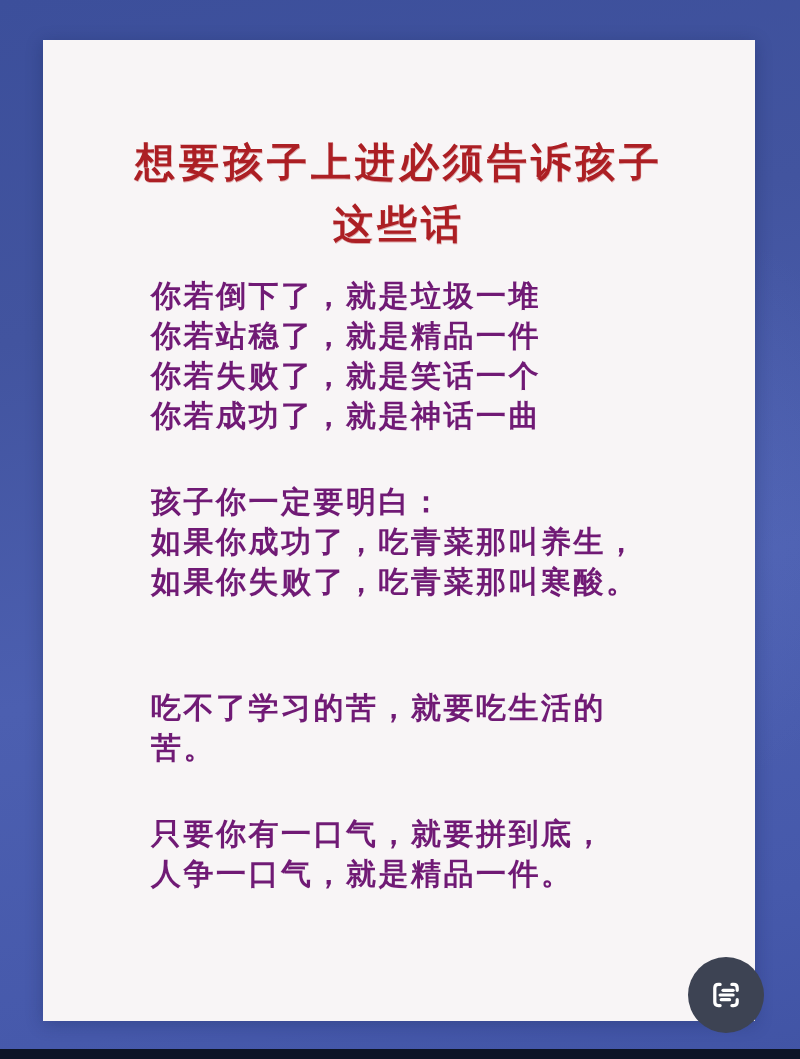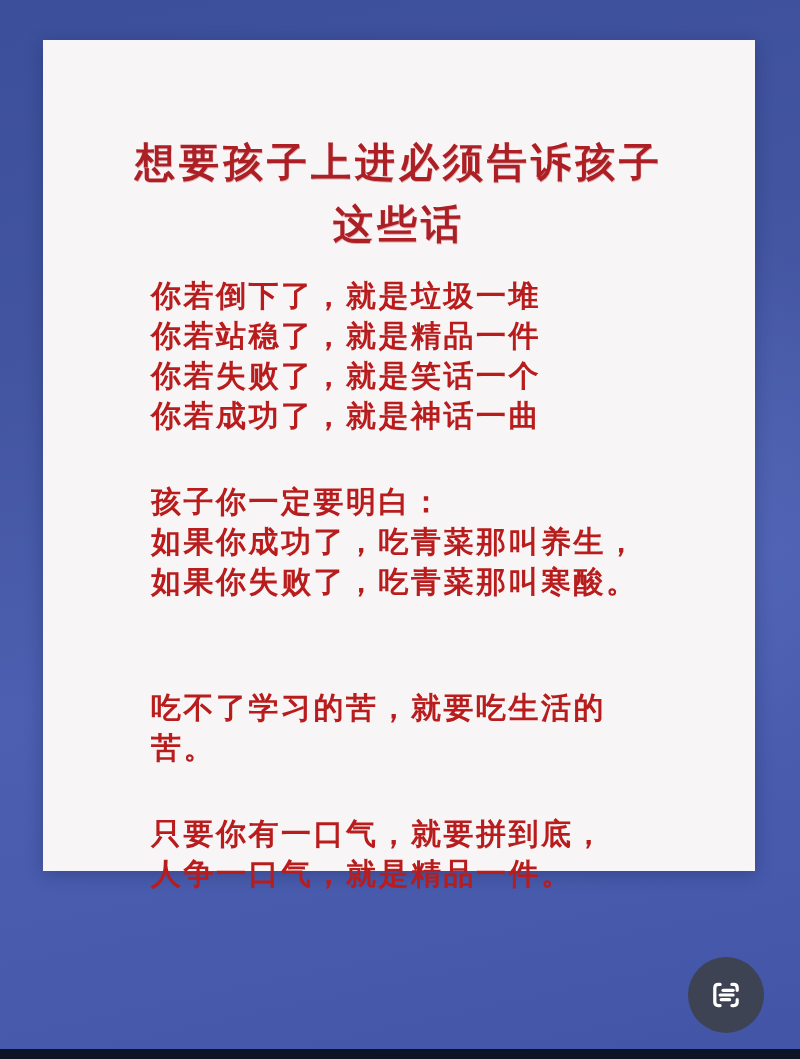--- a/index.html
+++ b/index.html
@@ -17,21 +17,21 @@
     overflow: hidden;
   }
   .bottom-strip {
     position: absolute; left: 0; right: 0; bottom: 0;
     height: 10px;
     background: #0d1426;
   }
   .card {
     position: absolute;
     left: 43px; top: 40px;
-    width: 712px; height: 831px;
+    width: 712px; height: 981px;
     background: #f8f5f6;
     box-shadow: 0 3px 16px rgba(15, 25, 65, 0.28);
   }
   .title {
     position: absolute;
     top: 92px; left: 0; right: 0;
     text-align: center;
     font-size: 40px;
     font-weight: 700;
     line-height: 62px;
@@ -40,21 +40,21 @@
     text-shadow: 0.5px 0.5px 0 rgba(172, 31, 36, 0.35);
   }
   .body-text {
     position: absolute;
     left: 108px; right: 60px;
     top: 236px;
     font-size: 30px;
     font-weight: 700;
     line-height: 40px;
     letter-spacing: 2.5px;
-    color: #b91c1c;
+    color: #701a75;
   }
   .body-text p { margin: 0 0 46px 0; }
   .body-text p:last-child { margin-bottom: 0; }
   .line { white-space: nowrap; }
   .scan-button {
     position: absolute;
     left: 688px; top: 957px;
     width: 76px; height: 76px;
     border-radius: 50%;
     background: #3d4353;

